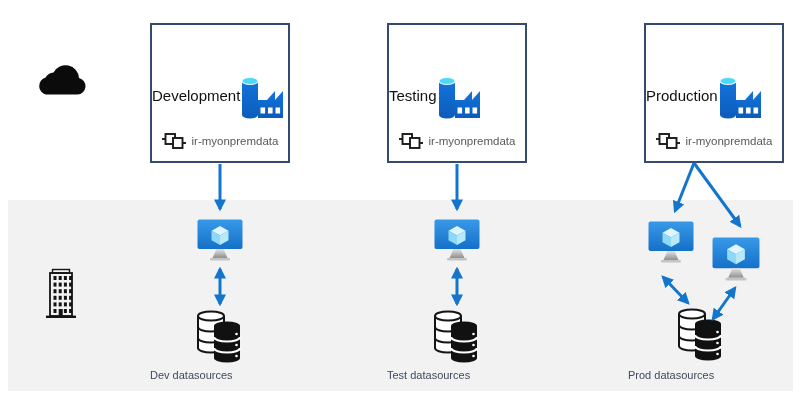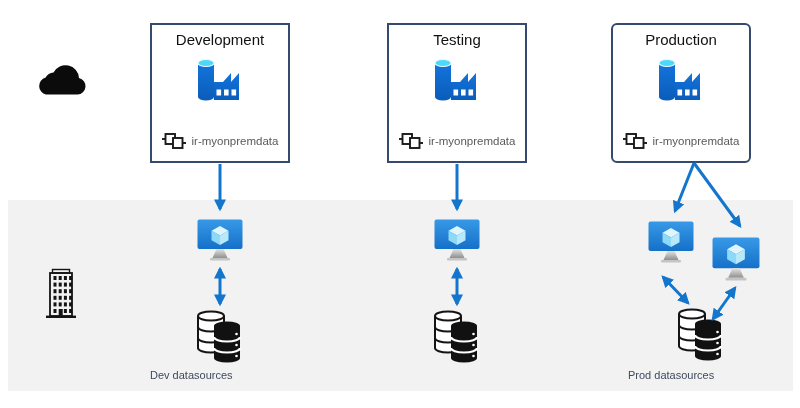--- a/index.html
+++ b/index.html
@@ -2,22 +2,22 @@
 <html style="--box-border: #344a6e; --arrow: #1475cc; --zone-bg: #f2f2f2; --title-text: #111111; --runtime-text: #595959; --label-text: #3f4a5e; --factory-blue-dark: #0b5cba; --factory-blue: #1374dc; --factory-tank-top: #4cd9f9; --vm-screen-light: #3899e8; --vm-screen-dark: #1570c8; --icon-ink: #141414;"><head>
 <meta charset="utf-8">
 <style>
   html,body{margin:0;padding:0;background:#fff;}
   #canvas{position:relative;width:800px;height:408px;background:#fff;overflow:hidden;
           font-family:"Liberation Sans",sans-serif;}
   .zone-onprem{position:absolute;left:8px;top:200px;width:785px;height:191px;
                background:var(--zone-bg,#f2f2f2);}
   .env-box{position:absolute;top:23px;width:140px;height:140px;background:#fff;
            border:2.5px solid var(--box-border,#344a6e);box-sizing:border-box;
-           display:flex;flex-direction:column;align-items:center;}
-  .env-box.dev{left:150px;} .env-box.test{left:387px;} .env-box.prod{left:611px;border-radius:6px;}
+           display:flex;flex-direction:row;align-items:center;}
+  .env-box.dev{left:150px;} .env-box.test{left:387px;} .env-box.prod{left:644px;}
   .env-title{margin-top:6px;font-size:15px;color:var(--title-text,#111);line-height:18px;}
   .factory-wrap{margin-top:7px;width:48px;height:46px;}
   .runtime-row{position:absolute;bottom:11px;left:0;right:0;display:flex;
                align-items:center;justify-content:center;gap:6px;margin-top:42px;}
   .runtime-name{font-size:11.5px;color:var(--runtime-text,#595959);}
   .abs{position:absolute;}
   .ds-label{position:absolute;top:369px;width:140px;text-align:left;
             font-size:11px;color:var(--label-text,#3f4a5e);}
   .ds-label.dev{left:150px;} .ds-label.test{left:387px;} .ds-label.prod{left:628px;}
   svg{display:block;}
@@ -252,20 +252,21 @@
       <circle cx="26" cy="15.5" r="1.2" fill="#141414"></circle>
       <path d="M20 17 a13 4.5 0 0 1 26 0 V49 a13 4.5 0 0 1 -26 0 Z" fill="#111"></path>
       <path d="M20 28 a13 4.5 0 0 0 26 0 M20 39 a13 4.5 0 0 0 26 0" fill="none" stroke="#fff" stroke-width="2.2"></path>
       <circle cx="42.5" cy="25" r="1.3" fill="#fff"></circle>
       <circle cx="42.5" cy="36" r="1.3" fill="#fff"></circle>
       <circle cx="42.5" cy="47" r="1.3" fill="#fff"></circle>
     </svg>
   </div>
 
   <div class="ds-label dev">Dev datasources</div>
+  <div class="ds-label test">Test datasources</div>
   <div class="ds-label prod">Prod datasources</div>
 
   <svg id="arrow-layer" width="800" height="408" viewBox="0 0 800 408">
     <defs>
       <marker id="ah" viewBox="0 0 10 10" refX="8" refY="5" markerWidth="4" markerHeight="4" markerUnits="strokeWidth" orient="auto-start-reverse">
         <path class="ah" d="M0 0 L10 5 L0 10 Z"></path>
       </marker>
     </defs>
     <line x1="220" y1="164" x2="220" y2="209" marker-end="url(#ah)"></line>
     <line x1="457" y1="164" x2="457" y2="209" marker-end="url(#ah)"></line>

